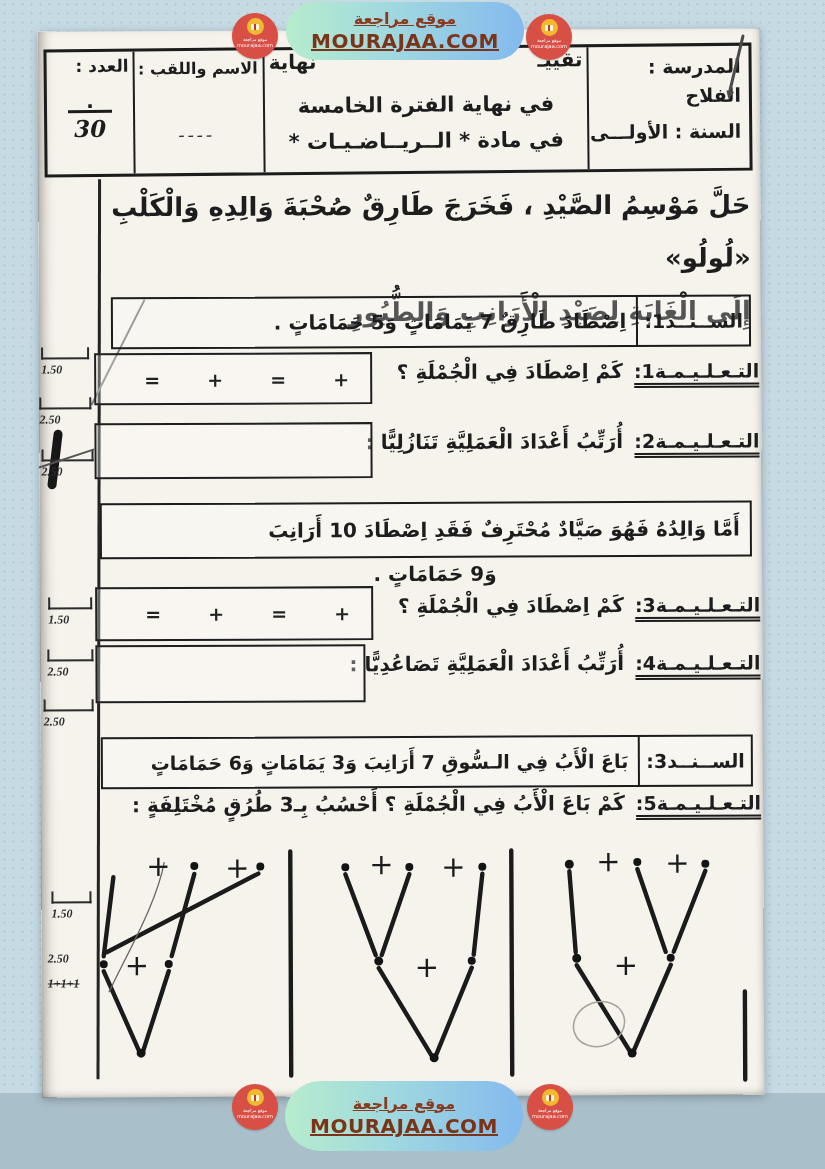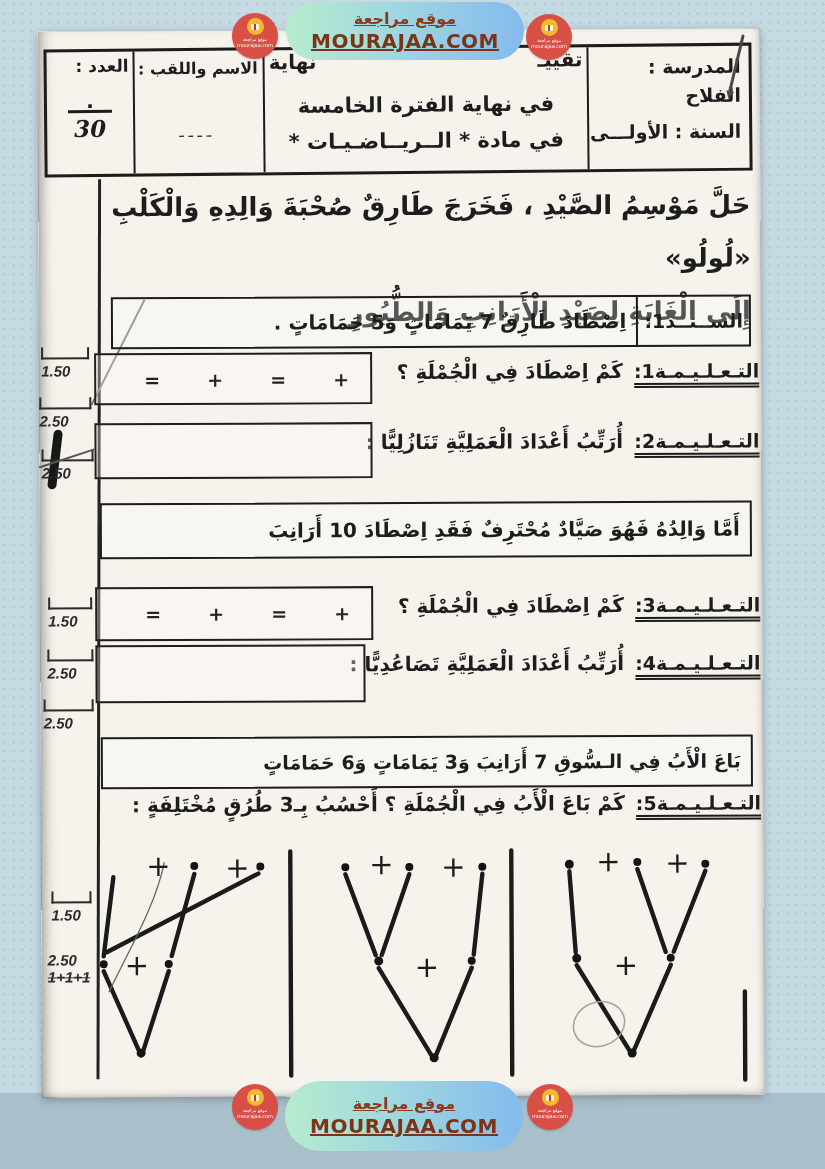--- a/index.html
+++ b/index.html
@@ -50,24 +50,24 @@
                transform:rotate(0.35deg);}
   .blob{position:absolute;left:11px;top:398px;width:9px;height:60px;background:#171717;border-radius:5px;
         transform:rotate(7deg);}
   .crack{position:absolute;left:78px;top:262px;width:1.5px;height:118px;background:#7a7a7a;
          transform:rotate(27deg);}
 
   
   .mark{position:absolute;color:#2b2b2b;}
   .u-bracket{height:10px;border-left:2.2px solid #2b2b2b;border-right:2.2px solid #2b2b2b;
              border-bottom:2.2px solid #2b2b2b;margin-bottom:3px;}
-  .mark-num{font-family:Liberation Sans, sans-serif;font-style:italic;font-weight:700;font-size:15px;}
+  .mark-num{font-family:Liberation Serif, serif;font-style:italic;font-weight:700;font-size:12px;}
   .mark .slash{position:absolute;left:-4px;top:8px;width:58px;height:1.6px;background:#555;
                transform:rotate(-18deg);}
-  .strike{text-decoration:line-through;}
+  .strike{text-decoration:line-through;margin-top:10px;}
 
   
   .intro{position:absolute;left:62px;top:150px;width:650px;text-align:right;
          font-size:26px;font-weight:bold;line-height:53px;}
   .intro .l2{padding-left:40px;}
 
   
   .sanad{position:absolute;border:2.6px solid #1c1c1c;box-sizing:border-box;display:flex;
          flex-direction:row;direction:rtl;align-items:center;background:rgba(255,255,255,.25);}
   .sanad-label{font-size:19px;font-weight:bold;padding:4px 6px;border-left:2.4px solid #1c1c1c;
@@ -209,20 +209,21 @@
 
     <div class="trow" style="top:400px">
       <span class="tlabel">التـعـلـيـمـة2:</span>
       <span class="ttext">أُرَتِّبُ أَعْدَادَ الْعَمَلِيَّةِ تَنَازُلِيًّا :</span>
     </div>
     <div class="ansbox" style="left:55px;top:392px;width:278px;height:56px"></div>
 
     <div class="sanad" style="left:60px;top:472px;width:652px;height:56px">
       <div class="sanad-text">أَمَّا وَالِدُهُ فَهُوَ صَيَّادٌ مُحْتَرِفٌ فَقَدِ اِصْطَادَ 10 أَرَانِبَ</div>
     </div>
+    <div class="sanad2-l2">وَ9 حَمَامَاتٍ .</div>
 
     <div class="trow" style="top:564px">
       <span class="tlabel">التـعـلـيـمـة3:</span>
       <span class="ttext">كَمْ اِصْطَادَ فِي الْجُمْلَةِ ؟</span>
     </div>
     <div class="ansbox" style="left:55px;top:556px;width:278px;height:54px">
       <div class="eqrow">
         <span>=</span>
         <span>+</span>
         <span>=</span>
@@ -230,20 +231,21 @@
       </div>
     </div>
 
     <div class="trow" style="top:622px">
       <span class="tlabel">التـعـلـيـمـة4:</span>
       <span class="ttext">أُرَتِّبُ أَعْدَادَ الْعَمَلِيَّةِ تَصَاعُدِيًّا :</span>
     </div>
     <div class="ansbox" style="left:55px;top:614px;width:270px;height:58px"></div>
 
     <div class="sanad" style="left:60px;top:706px;width:652px;height:52px">
+      <div class="sanad-label">الســنــد3:</div>
       <div class="sanad-text" style="font-size:19px">بَاعَ الْأَبُ فِي الـسُّوقِ 7 أَرَانِبَ وَ3 يَمَامَاتٍ وَ6 حَمَامَاتٍ</div>
     </div>
 
     <div class="trow" style="top:762px">
       <span class="tlabel">التـعـلـيـمـة5:</span>
       <span class="ttext">كَمْ بَاعَ الْأَبُ فِي الْجُمْلَةِ ؟ أَحْسُبُ بِـ3 طُرُقٍ مُخْتَلِفَةٍ :</span>
     </div>
 
     <svg class="diagrams" width="675" height="248" viewBox="0 0 675 248">
       <g stroke="#1b1b1b" stroke-width="4.4" stroke-linecap="round">

